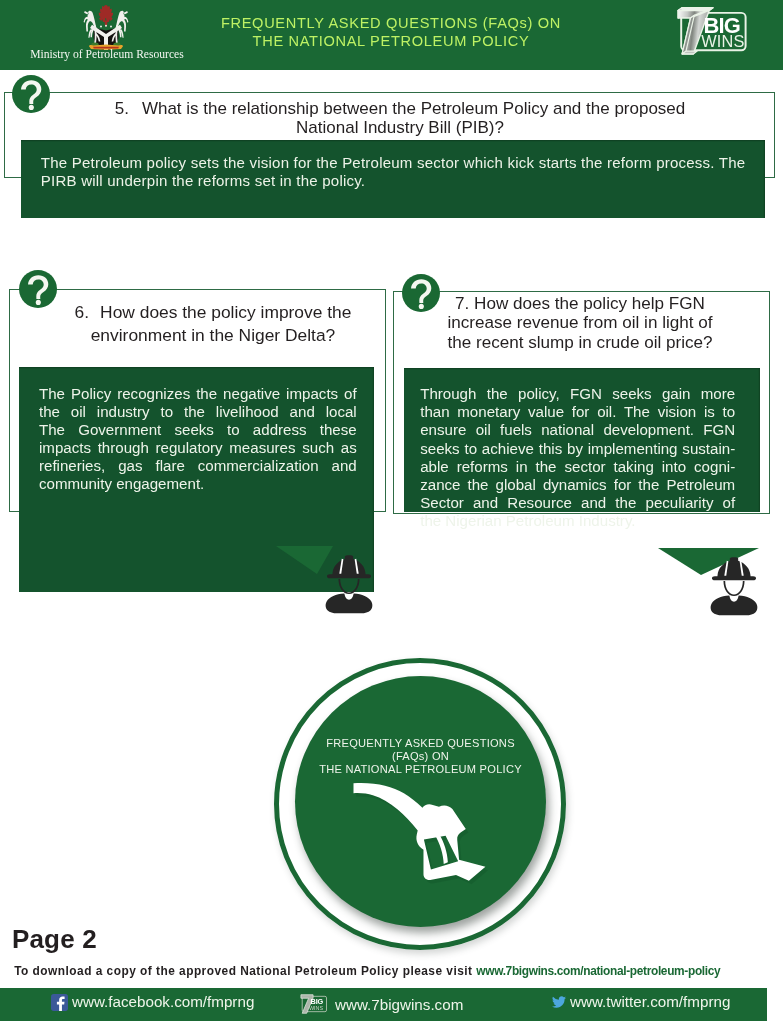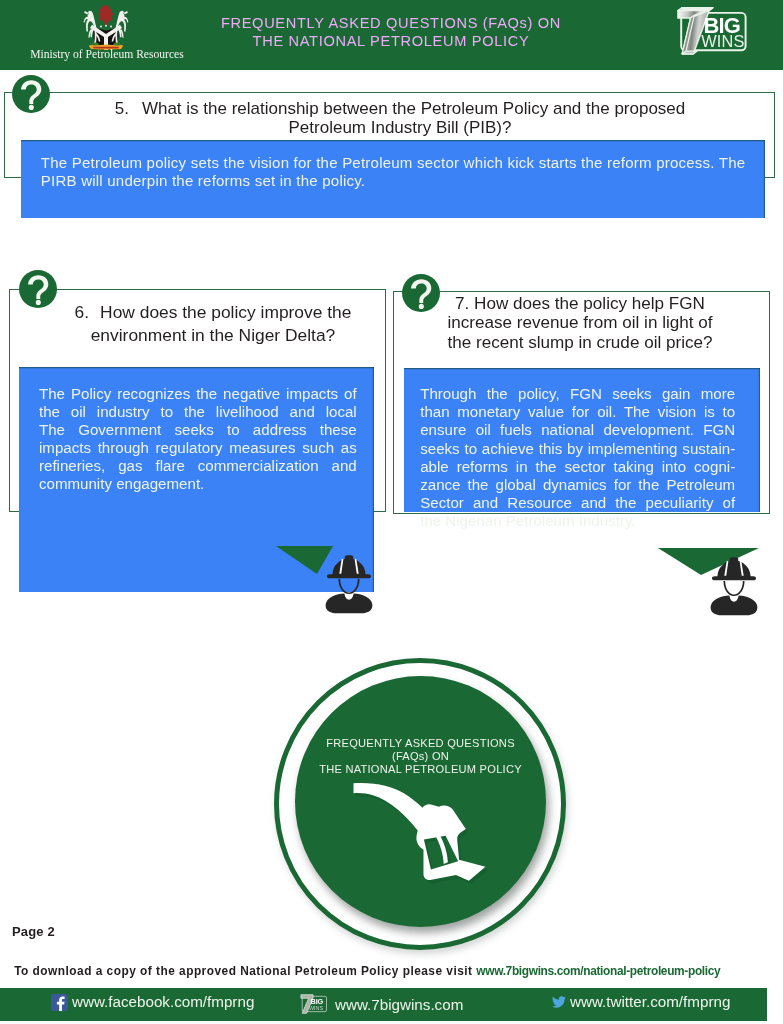--- a/index.html
+++ b/index.html
@@ -7,39 +7,39 @@
 body{width:783px;height:1024px;background:#ffffff;
  font-family:"Liberation Sans",sans-serif;overflow:hidden;position:relative;}
 .page{position:absolute;left:0;top:0;width:783px;height:1024px;background:#fff;}
 
 
 .header{position:absolute;left:0;top:0;width:783px;height:70px;background:#1A6834;}
 .coat{position:absolute;left:78px;top:4px;width:56px;height:46px;}
 .coat svg{width:56px;height:46px;display:block;}
 .ministry{position:absolute;left:7px;top:48px;width:200px;text-align:center;white-space:nowrap;
  font-family:"Liberation Serif",serif;font-size:11.6px;color:#F4F7F2;letter-spacing:0px;}
-.htitle{position:absolute;left:191px;top:13.8px;width:400px;text-align:center;color:#f0abfc;
+.htitle{position:absolute;left:191px;top:13.8px;width:400px;text-align:center;color:#bef264;
  font-family:"Liberation Sans",sans-serif;font-size:14.6px;font-weight:400;line-height:18.4px;letter-spacing:.68px;}
 .bw{position:absolute;left:670px;top:4px;width:98px;height:56px;}
 
 
 .outline{position:absolute;border:1.6px solid #2E6B45;background:transparent;box-sizing:border-box;}
 .qmark{position:absolute;width:38px;height:38px;z-index:5;}
-.gbox{position:absolute;background:#3b82f6;box-sizing:border-box;box-shadow:inset 0 1.2px 0 rgba(10,50,25,.5), inset -1.2px 0 0 rgba(10,50,25,.45);}
+.gbox{position:absolute;background:#14532d;box-sizing:border-box;box-shadow:inset 0 1.2px 0 rgba(10,50,25,.5), inset -1.2px 0 0 rgba(10,50,25,.45);}
 .qtext{position:absolute;color:#231F20;font-weight:400;}
 
 .ansA{color:#EDF3E8;font-size:15.05px;line-height:18.7px;letter-spacing:0.21px;white-space:nowrap;}
 .ansB{color:#EEF4EA;font-size:15.1px;line-height:18.05px;}
 .jl{text-align:justify;text-align-last:justify;white-space:nowrap;}
 
 
 .badge-wrap{position:absolute;left:274px;top:658px;width:292px;height:292px;}
 
 
-.pagelabel{position:absolute;left:11.9px;top:923.5px;font-size:13px;font-weight:700;color:#231F20;letter-spacing:.2px;}
+.pagelabel{position:absolute;left:11.9px;top:923.5px;font-size:26px;font-weight:700;color:#231F20;letter-spacing:.2px;}
 .dlline{position:absolute;left:14.2px;top:963.5px;font-size:11.9px;color:#231F20;font-weight:700;letter-spacing:.48px;}
 .dllink{color:#1A6834;letter-spacing:-.33px;margin-top:44px;}
 .fbar{position:absolute;left:0;top:987.7px;width:766.5px;height:33px;background:#1A6834;}
 .sitem{position:absolute;top:993px;color:#EFF5EA;font-size:15.2px;white-space:nowrap;}
 </style>
 </head>
 <body>
 
 <div class="page">
 
@@ -147,21 +147,21 @@
   <div class="outline" style="left:4px;top:92px;width:771px;height:86px;"></div>
   <div class="qmark" style="left:12.3px;top:75px;">
     <svg viewBox="0 0 38 38" width="38" height="38">
         <circle cx="19" cy="19" r="19" fill="#1A6833"></circle>
     <path d="M19.3 5.2 C13.6 5.2 9.4 9.0 9.0 14.4 L13.7 14.4 C14.1 11.4 16.3 9.5 19.3 9.5 C22.5 9.5 24.7 11.6 24.7 14.5 C24.7 16.7 23.7 18.0 21.1 19.8 C18.2 21.9 17.2 23.8 17.3 27.0 L17.4 29.0 L21.3 29.0 L21.2 27.2 C21.1 25.0 21.9 23.8 24.5 22.0 C27.6 19.8 29.3 17.6 29.3 14.2 C29.3 9.0 25.3 5.2 19.3 5.2 Z" fill="#F4F7F0"></path>
     <circle cx="19.3" cy="32.4" r="2.55" fill="#F4F7F0"></circle>
       </svg>
   </div>
   <div class="qtext" style="left:54px;top:98.5px;width:692px;font-size:17px;line-height:19.6px;text-align:center;">
     <div><span>5.</span><span style="display:inline-block;width:13px;"></span><span>What is the relationship between the Petroleum Policy and the proposed</span></div>
-    <div>Petroleum Industry Bill (PIB)?</div>
+    <div>National Industry Bill (PIB)?</div>
   </div>
   <div class="gbox" style="left:21px;top:140px;width:744px;height:78px;">
     <div class="ansA" style="padding:13.5px 16px 0 19.8px;">
         <div>The Petroleum policy sets the vision for the Petroleum sector which kick starts the reform process. The</div>
         <div>PIRB will underpin the reforms set in the policy.</div>
       </div>
   </div>
 
   <div class="outline" style="left:8.6px;top:289px;width:377px;height:222.5px;"></div>
   <div class="qmark" style="left:19.3px;top:270px;">

